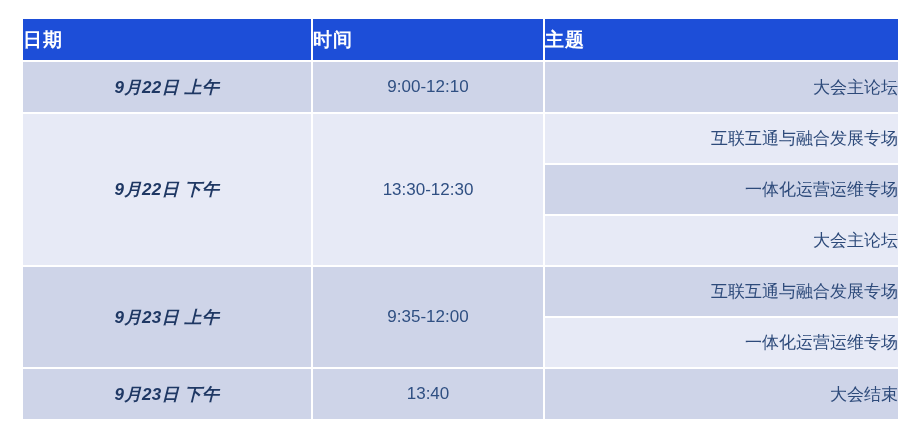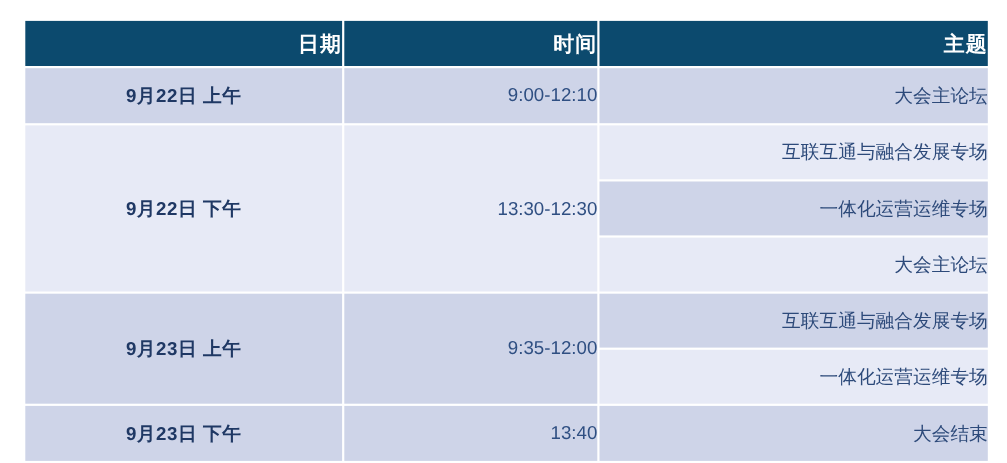--- a/index.html
+++ b/index.html
@@ -31,48 +31,49 @@
   table.schedule td,
   table.schedule th {
     padding: 0;
     margin: 0;
     border: 0;
     vertical-align: middle;
   }
 
   
   thead th {
-    background: #0c4a6e;
+    background: #1d4ed8;
     color: #ffffff;
     font-weight: bold;
     font-size: 19px;
     height: 41px;
-    text-align: right;
+    text-align: left;
     letter-spacing: 1px;
   }
 
   
   .col-date   { width: 288px; }
   .col-time   { width: 230px; }
   .col-topic  { width: 353px; }
 
   
   .shade-dark  { background: #ced4e8; }
   .shade-light { background: #e7eaf6; }
 
   
   .cell-date {
     text-align: center;
     font-weight: bold;
     font-size: 17px;
     color: #1f3864;
     letter-spacing: 0.5px;
+    font-style: italic;
   }
   .cell-time {
-    text-align: right;
+    text-align: center;
     font-size: 17px;
     color: #2f4f82;
   }
   .cell-topic {
     text-align: right;
     font-size: 17px;
     color: #2d4a7a;
     padding-left: 12px;
   }
 

